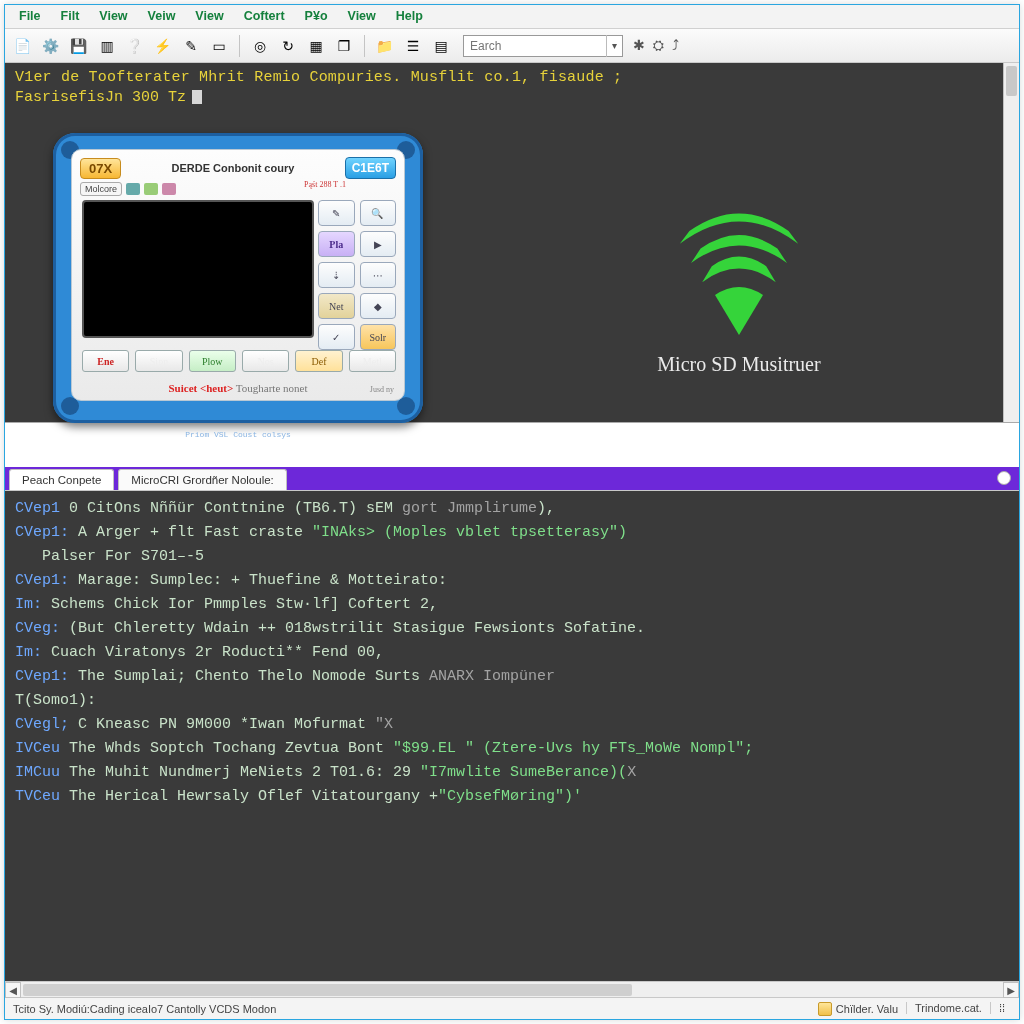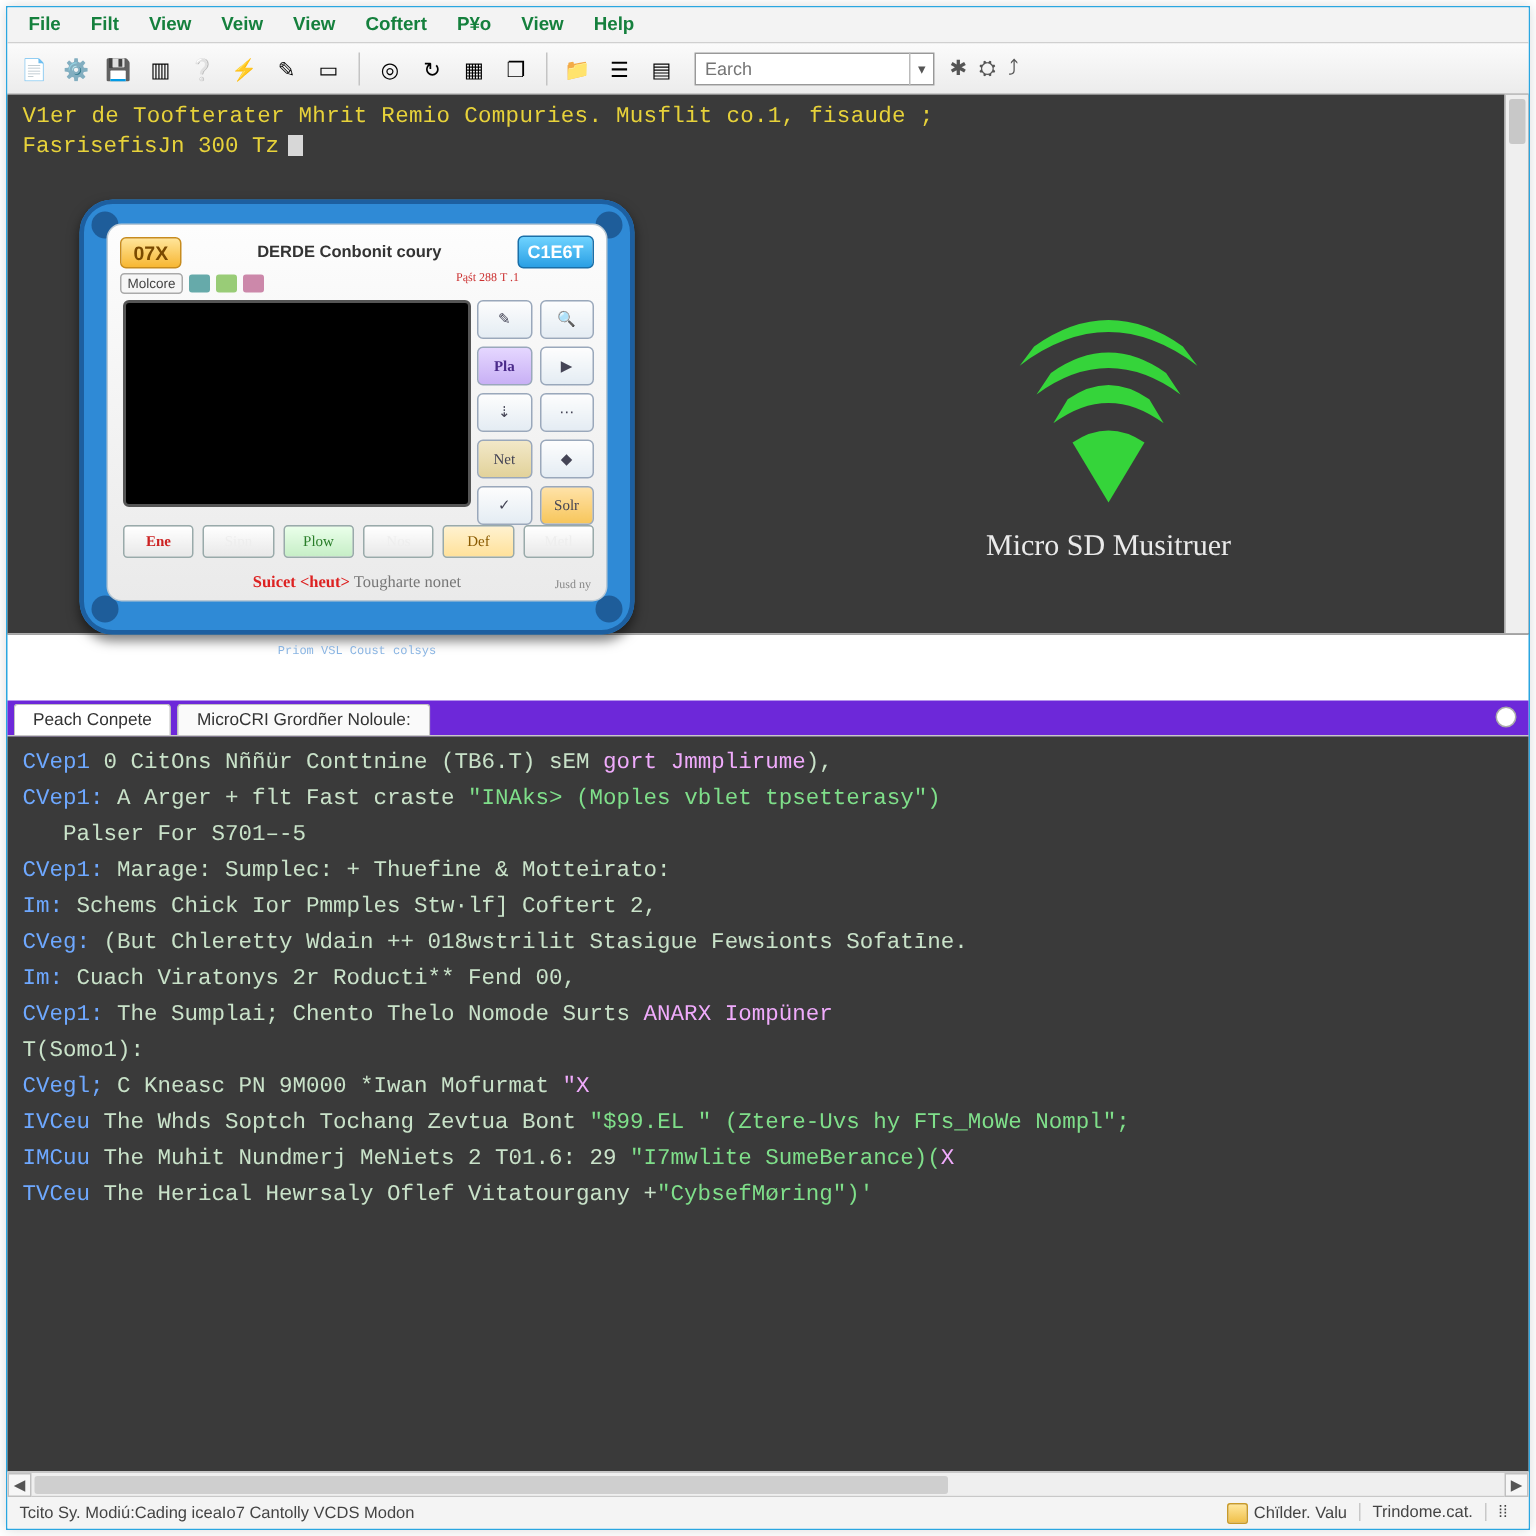--- a/index.html
+++ b/index.html
@@ -81,21 +81,21 @@
   
   .tabs{height:24px;background:#6d28d9;border-bottom:1px solid #c8c8c8;display:flex;align-items:flex-end;font-size:11.5px;position:relative;margin-top:44px;}
   .tab{padding:4px 12px;border:1px solid #c0c0c0;border-bottom:none;background:#fafafa;margin-left:4px;border-radius:3px 3px 0 0;color:#333;cursor:default;}
   .tab.active{background:#fff;font-weight:500;}
   .tabs .circle{position:absolute;right:8px;top:4px;width:14px;height:14px;border:1px solid #aaa;border-radius:50%;background:#fff;}
 
   
   .console{flex:1;background:#3a3a3a;font-family:"Consolas","Courier New",monospace;font-size:15px;line-height:24px;color:#d9efe0;padding:6px 10px;overflow:hidden;position:relative;white-space:pre;}
   .tok-tag{color:#6ea8ff;}
   .tok-str{color:#7fdf8a;}
-  .tok-id{color:#f0abfc;}
+  .tok-id{color:#a3a3a3;}
   .tok-txt{color:#c9e2c9;}
 
   
   .hscroll{height:16px;background:#efefef;border-top:1px solid #c8c8c8;position:relative;}
   .hscroll .ar{position:absolute;top:0;width:16px;height:16px;display:flex;align-items:center;justify-content:center;font-size:10px;color:#555;border:1px solid #c0c0c0;background:#f6f6f6;}
   .hscroll .ar.l{left:0}.hscroll .ar.r{right:0}
   .hscroll .track{position:absolute;left:16px;right:16px;top:0;bottom:0;}
   .hscroll .thumb{position:absolute;left:2px;top:2px;height:12px;width:62%;background:#cfcfcf;border-radius:2px;}
 
   

